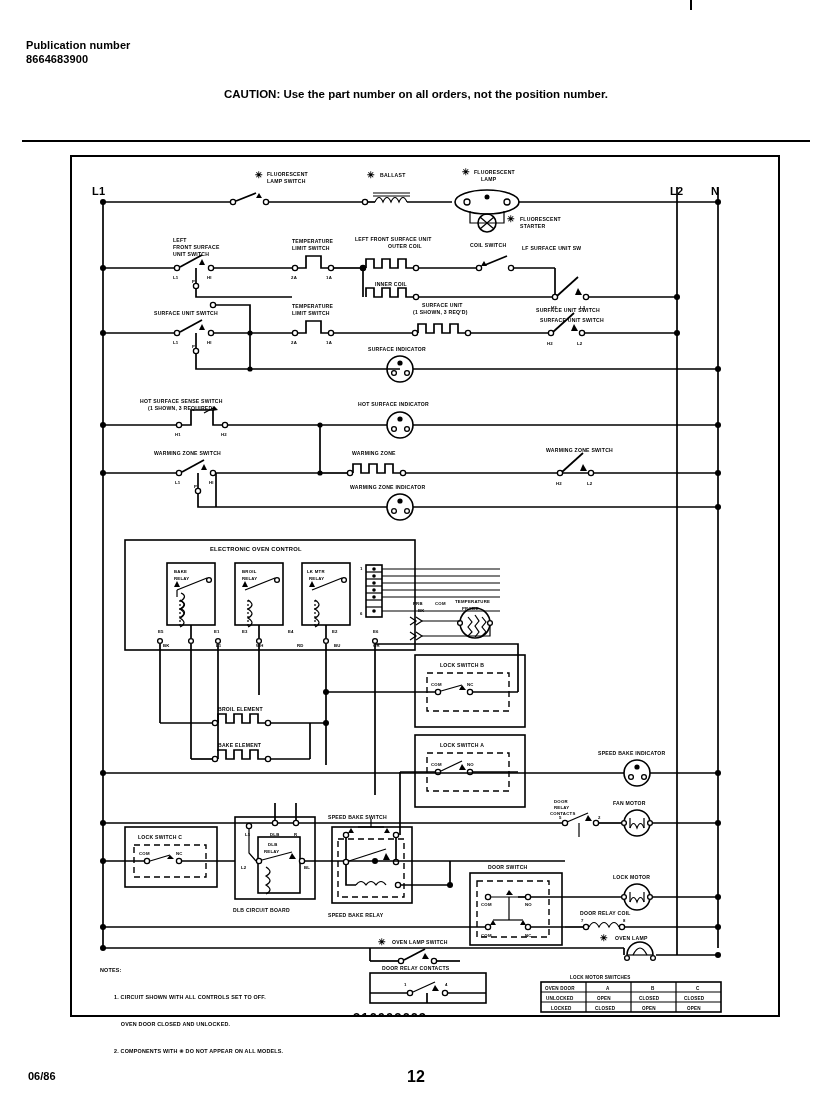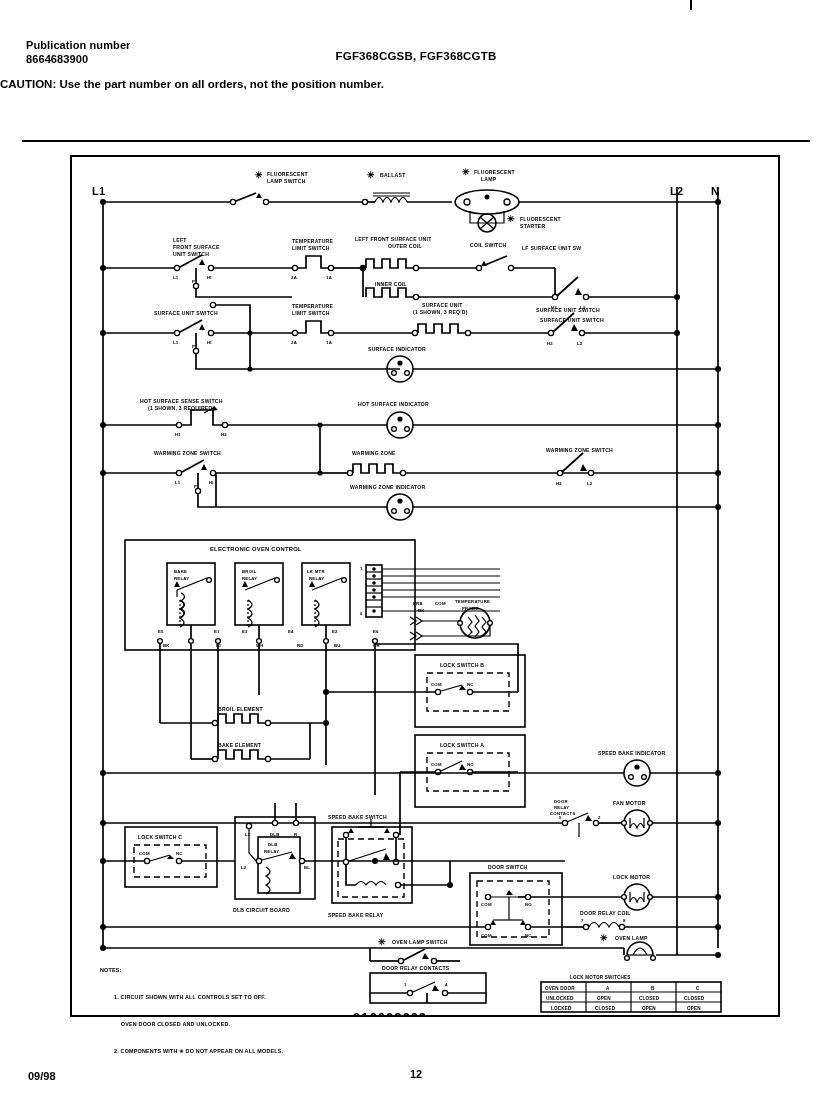--- a/index.html
+++ b/index.html
@@ -34,22 +34,22 @@
     left: 0; right: 0;
     top: 50px;
     text-align: center;
     font-size: 11.5px;
     font-weight: bold;
     letter-spacing: .2px;
   }
   .caution {
     position: absolute;
     left: 0; right: 0;
-    top: 78px;
-    text-align: left;
+    top: 88px;
+    text-align: center;
     font-size: 11.5px;
     font-weight: bold;
   }
   .wd-title {
     position: absolute;
     left: 0; right: 0;
     top: 115px;
     text-align: center;
     font-size: 11.5px;
     font-weight: bold;
@@ -76,21 +76,21 @@
     left: 28px;
     top: 1070px;
     font-size: 11px;
     font-weight: bold;
   }
   .footer-page {
     position: absolute;
     left: 0; right: 0;
     top: 1068px;
     text-align: center;
-    font-size: 11px;
+    font-size: 16px;
     font-weight: bold;
   }
   
   .frame {
     position: absolute;
     left: 70px;
     top: 155px;
     width: 710px;
     height: 862px;
     border: 2px solid #000;
@@ -139,21 +139,20 @@
 
 <div class="page">
 
   <div class="top-tick"></div>
 
   <div class="pub-block">
     <div>Publication number</div>
     <div>8664683900</div>
   </div>
 
-  <div class="models">FGF368CGSB, FGF368CGTB</div>
   <div class="caution">CAUTION:  Use the part number on all orders, not the position number.</div>
   <div class="rule"></div>
 
   <div class="frame"></div>
 
   <div class="svgwrap">
   <svg width="710" height="862" viewBox="0 0 710 862" xmlns="http://www.w3.org/2000/svg">
 
     <text class="lbl rail-lbl" x="22" y="40">L1</text>
     <text class="lbl rail-lbl" x="600" y="40">L2</text>
@@ -731,16 +730,16 @@
   </svg>
   </div>
 
   <div class="notes">
     <div>NOTES:</div>
     <div style="margin-left:14px">1. CIRCUIT SHOWN WITH ALL CONTROLS SET TO OFF.</div>
     <div style="margin-left:14px">    OVEN DOOR CLOSED AND UNLOCKED.</div>
     <div style="margin-left:14px">2. COMPONENTS WITH ✳ DO NOT APPEAR ON ALL MODELS.</div>
   </div>
 
-  <div class="footer-date">09/98</div>
+  <div class="footer-date">06/86</div>
   <div class="footer-page">12</div>
 
 </div>
 
 </body></html>

